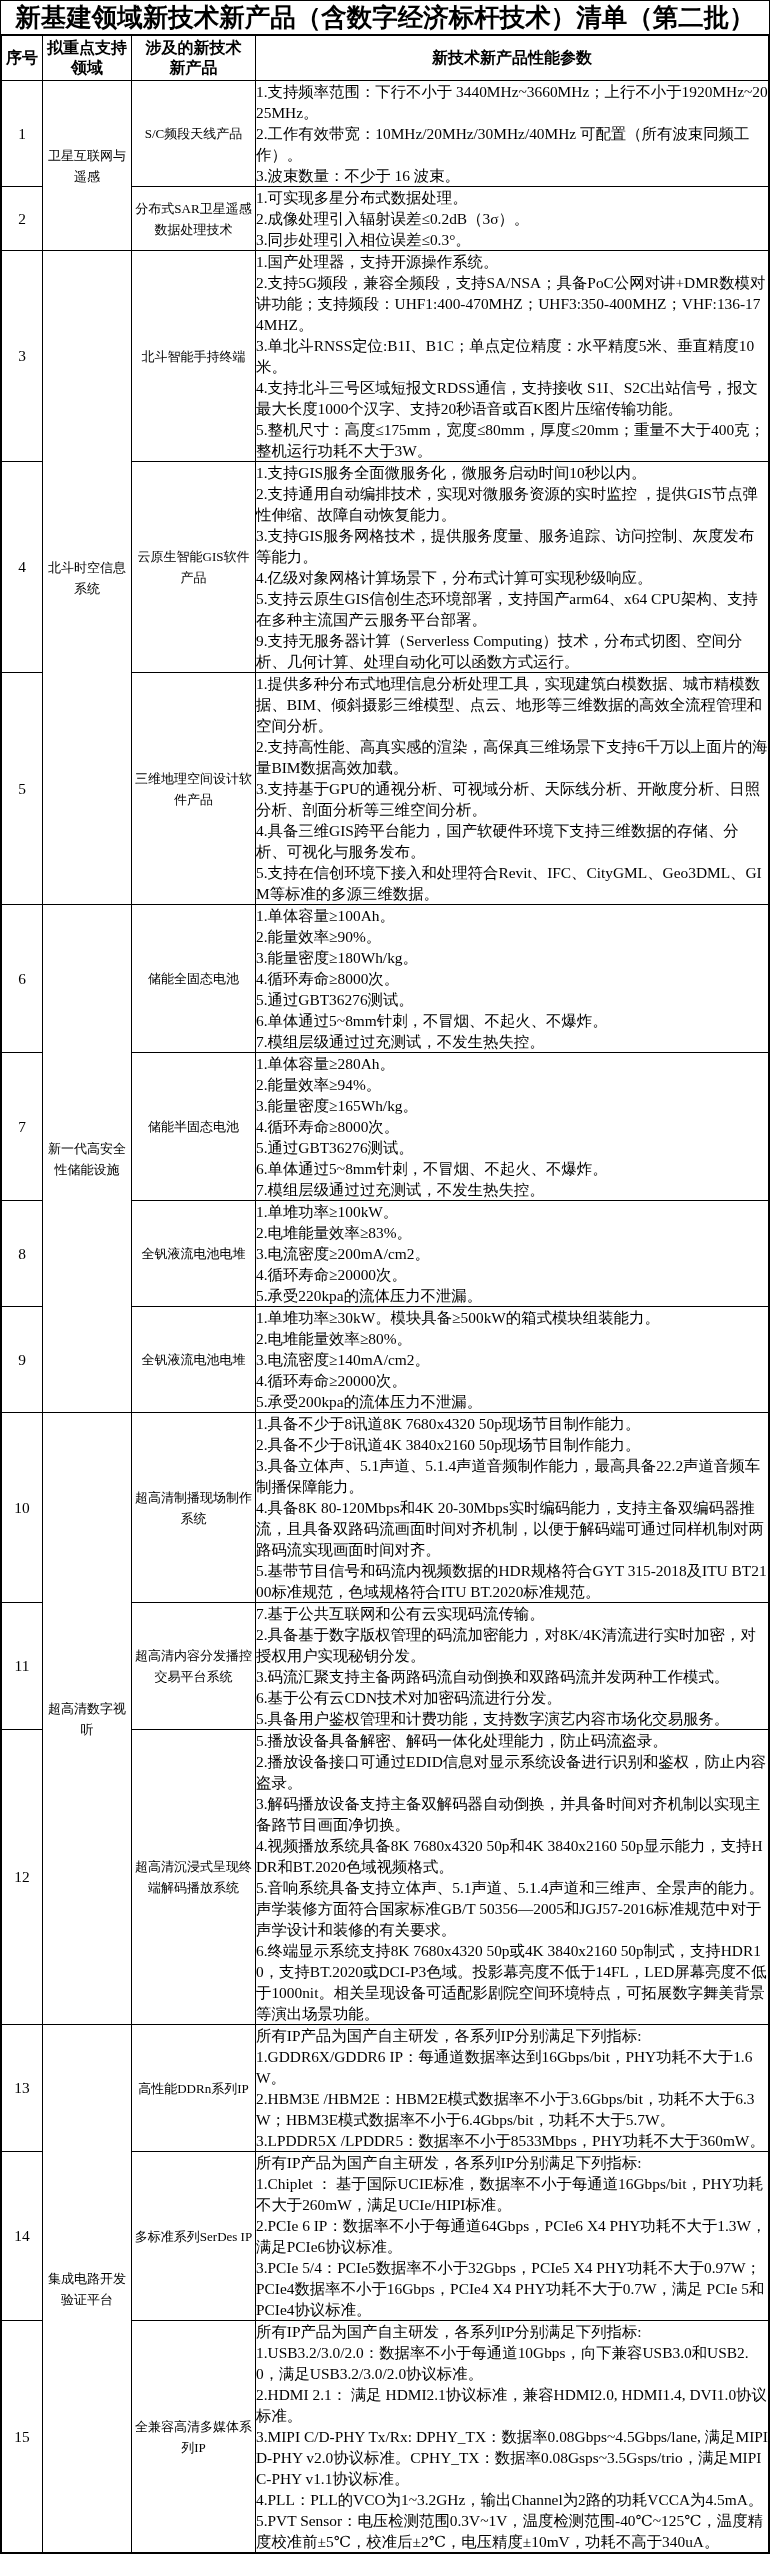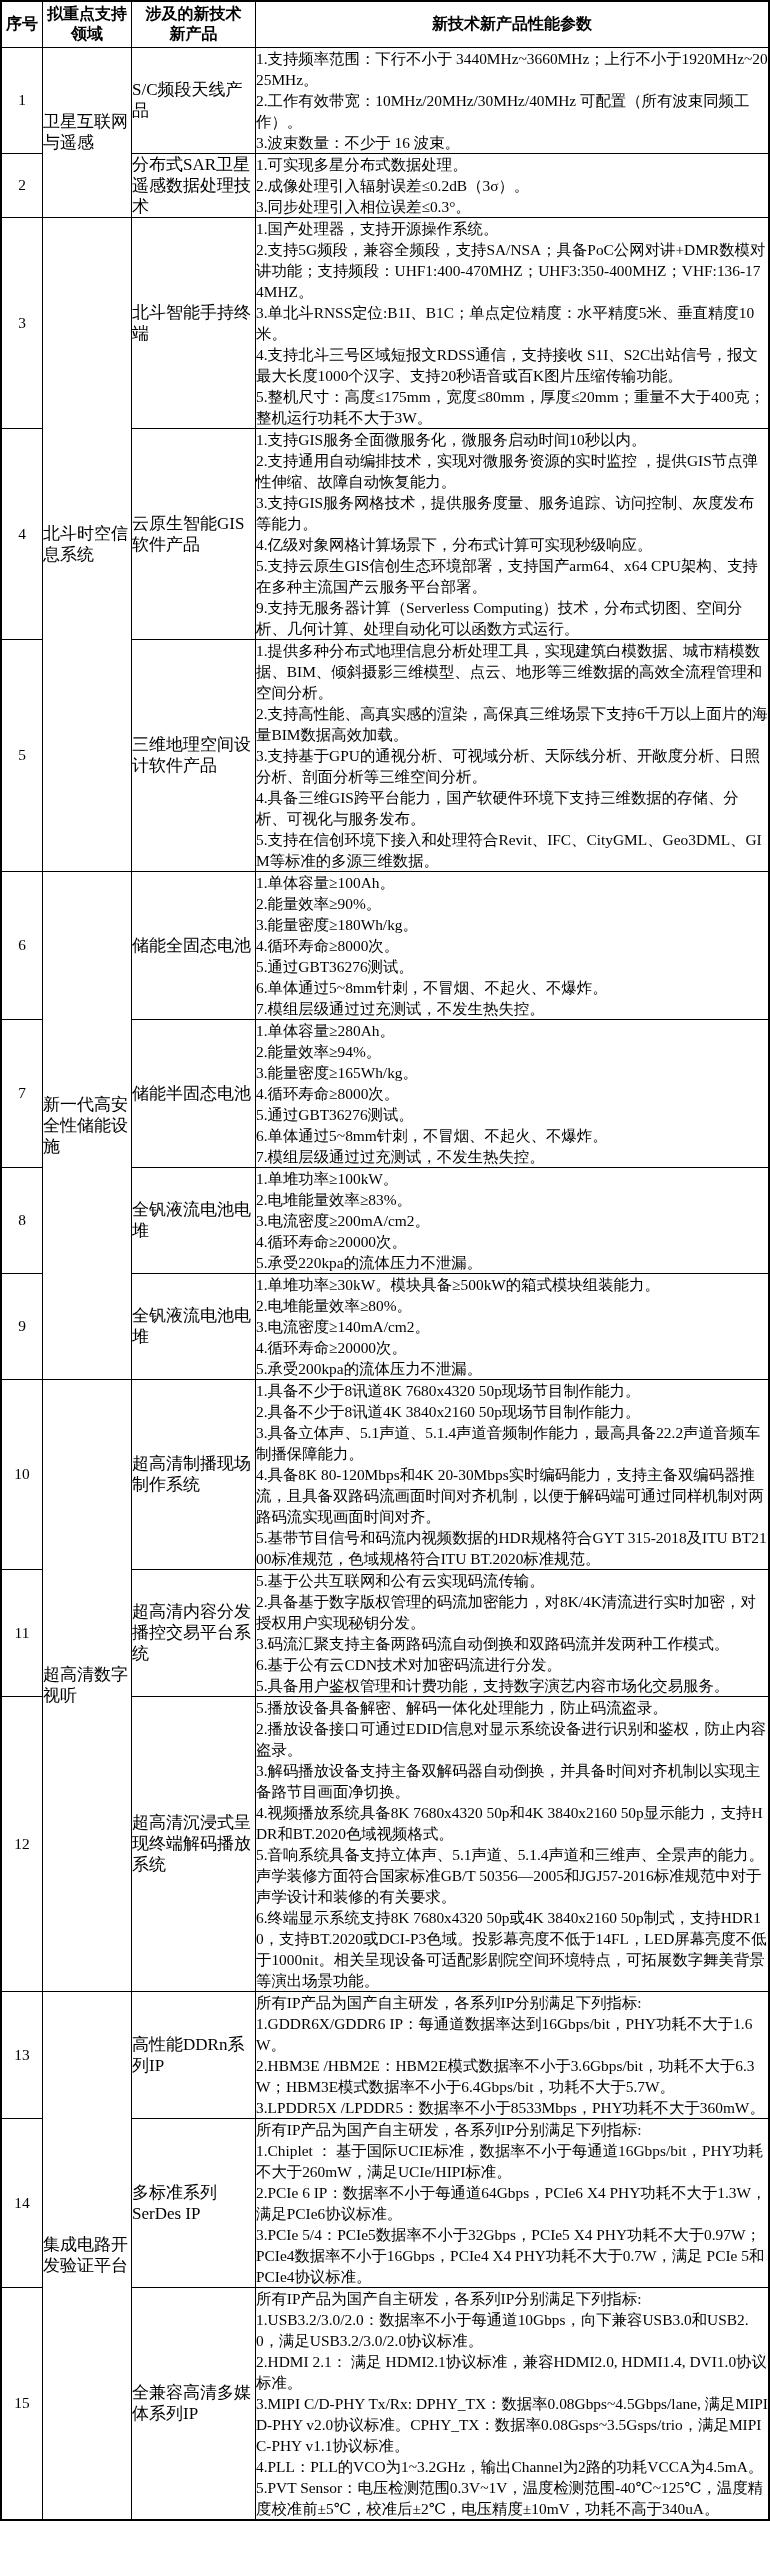--- a/index.html
+++ b/index.html
@@ -63,22 +63,22 @@
     font-size:16px;
     line-height:20px;
     text-align:center;
     padding:2.3px 1.5px;
   }
   td.c-no{
     text-align:center;
     font-size:15.4px;
   }
   td.c-field, td.c-prod{
-    text-align:left;
-    font-size:17px;
+    text-align:center;
+    font-size:13px;
     line-height:21px;
     padding:0.8px 1.5px;
   }
   td.c-params{
     vertical-align:middle;
     padding:0.8px 1.5px 0.8px 3.1px;
   }
   .param{
     font-size:15.4px;
     line-height:21px;
@@ -86,20 +86,21 @@
     word-break:break-all;
   }
 </style>
 </head>
 <body>
 
 <div class="sheet">
 
 
   <div class="frame">
+    <div class="title-row">新基建领域新技术新产品（含数字经济标杆技术）清单（第二批）</div>
 
     <table class="list">
       <colgroup>
         <col class="w-no">
           <col class="w-field">
           <col class="w-prod">
           <col class="w-params">
       </colgroup>
       <thead>
         <tr>
@@ -223,21 +224,21 @@
               <div class="param">2.具备不少于8讯道4K 3840x2160 50p现场节目制作能力。</div>
               <div class="param">3.具备立体声、5.1声道、5.1.4声道音频制作能力，最高具备22.2声道音频车制播保障能力。</div>
               <div class="param">4.具备8K 80-120Mbps和4K 20-30Mbps实时编码能力，支持主备双编码器推流，且具备双路码流画面时间对齐机制，以便于解码端可通过同样机制对两路码流实现画面时间对齐。</div>
               <div class="param">5.基带节目信号和码流内视频数据的HDR规格符合GYT 315-2018及ITU BT2100标准规范，色域规格符合ITU BT.2020标准规范。</div>
             </td>
           </tr>
           <tr>
             <td class="c-no">11</td>
             <td class="c-prod">超高清内容分发播控交易平台系统</td>
             <td class="c-params">
-              <div class="param">5.基于公共互联网和公有云实现码流传输。</div>
+              <div class="param">7.基于公共互联网和公有云实现码流传输。</div>
               <div class="param">2.具备基于数字版权管理的码流加密能力，对8K/4K清流进行实时加密，对授权用户实现秘钥分发。</div>
               <div class="param">3.码流汇聚支持主备两路码流自动倒换和双路码流并发两种工作模式。</div>
               <div class="param">6.基于公有云CDN技术对加密码流进行分发。</div>
               <div class="param">5.具备用户鉴权管理和计费功能，支持数字演艺内容市场化交易服务。</div>
             </td>
           </tr>
           <tr>
             <td class="c-no">12</td>
             <td class="c-prod">超高清沉浸式呈现终端解码播放系统</td>
             <td class="c-params">

